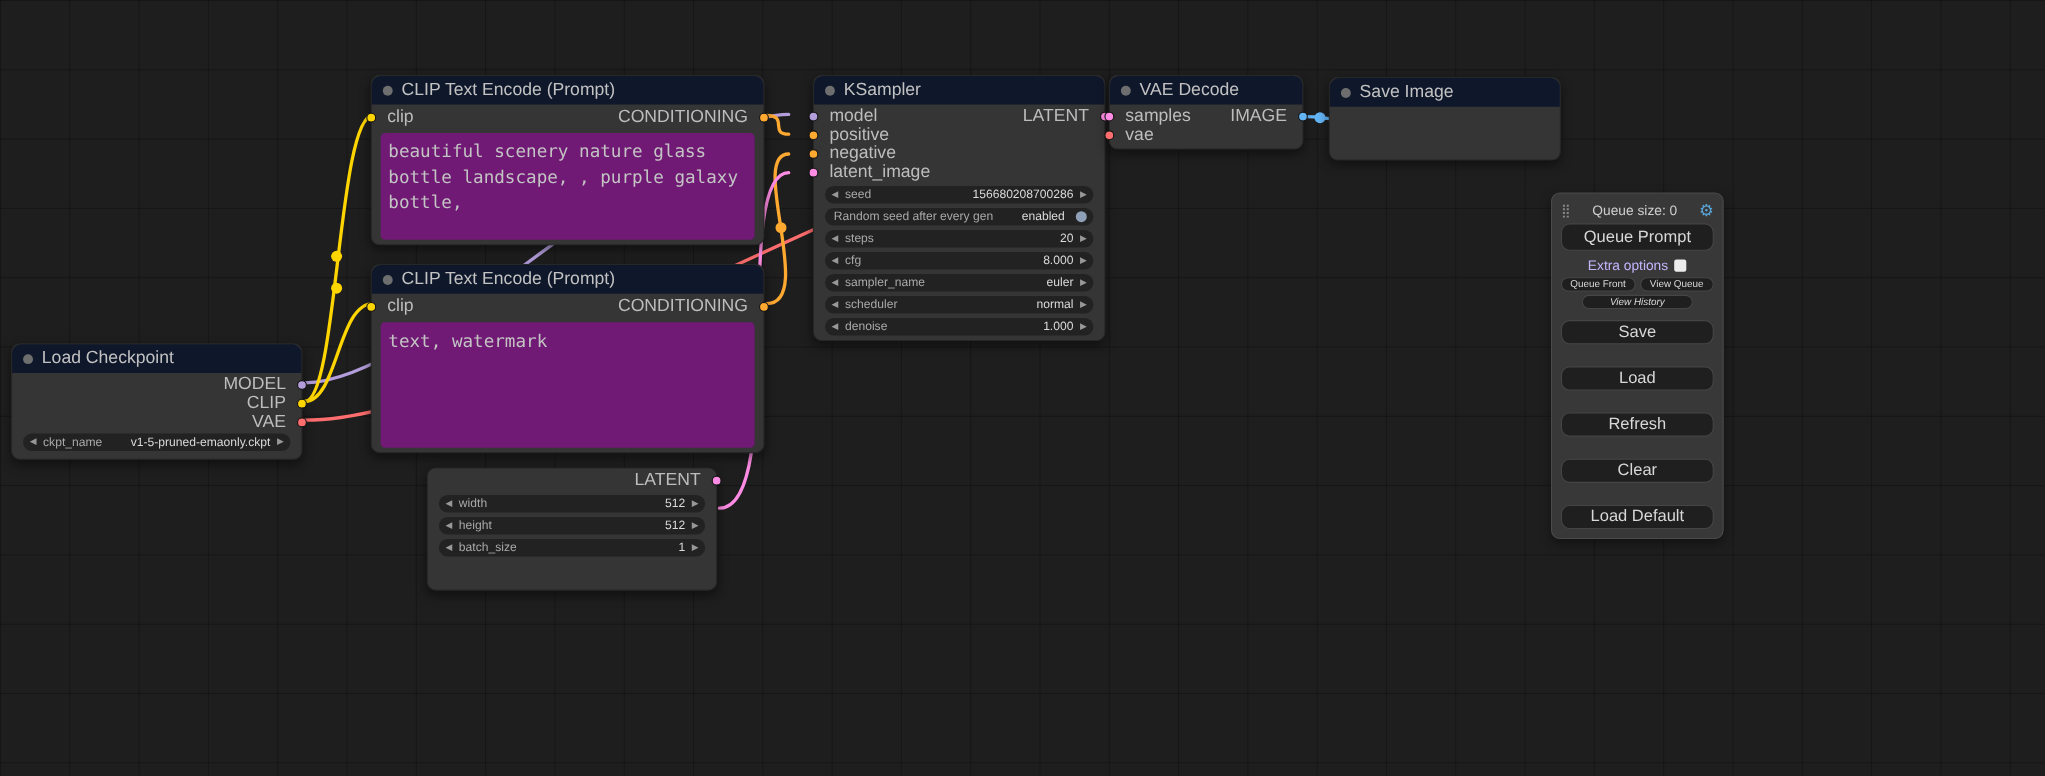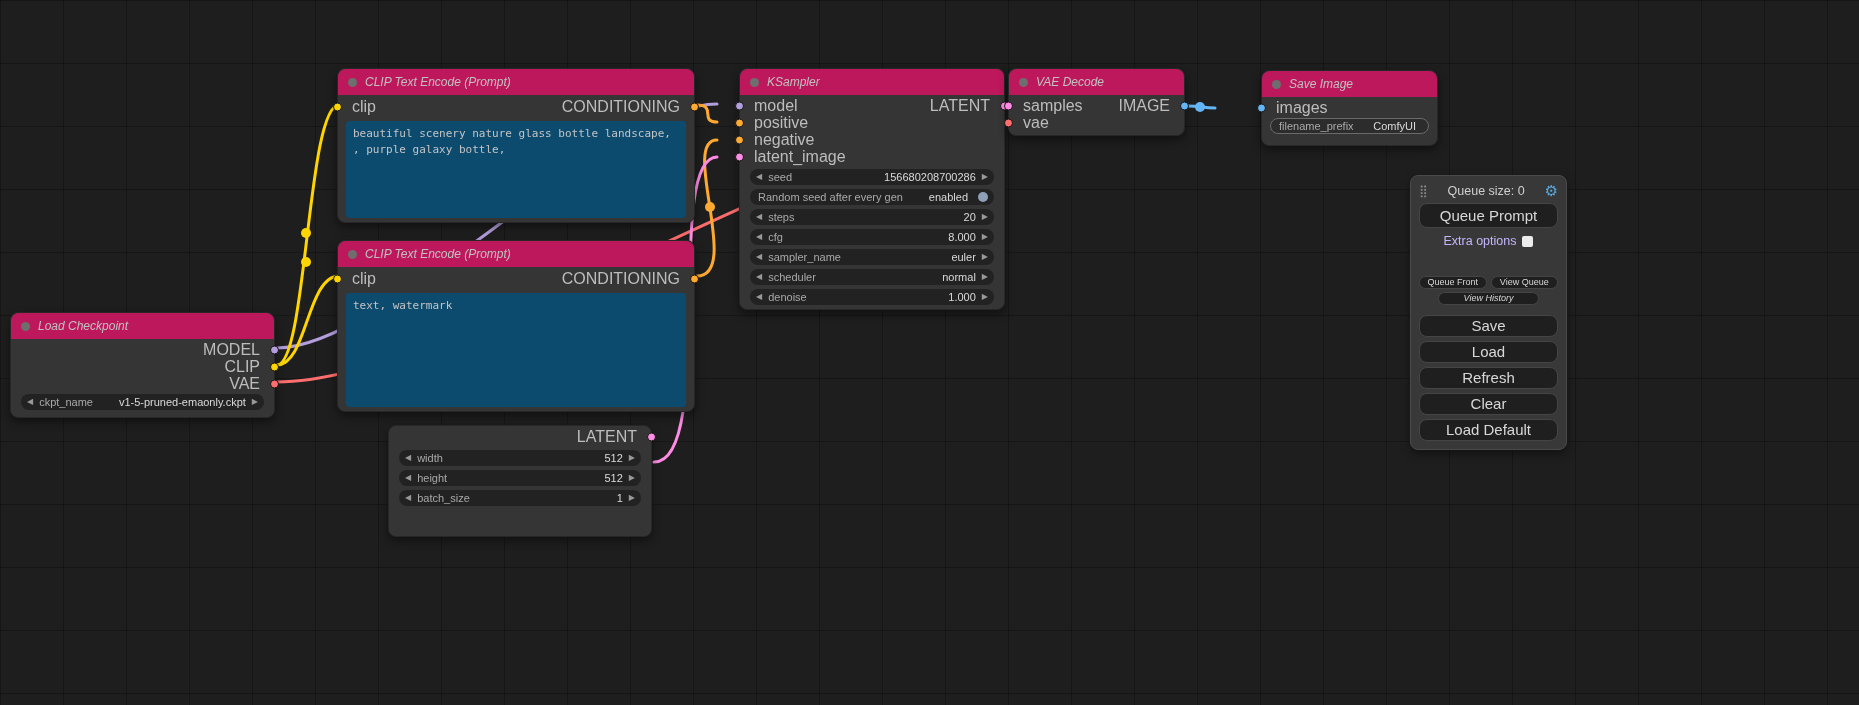--- a/index.html
+++ b/index.html
@@ -9,21 +9,21 @@
     background-image:
       linear-gradient(rgba(0,0,0,0.28) 1px, transparent 1px),
       linear-gradient(90deg, rgba(0,0,0,0.28) 1px, transparent 1px);
     background-size:63px 63px; }
   #wires { position:absolute; left:0; top:0; z-index:1; }
   .wire { fill:none; stroke-width:3; stroke-linecap:round; }
 
   .node { position:absolute; z-index:2; background:#353535; border:1px solid #272727;
     border-radius:8px; box-shadow:0 4px 10px rgba(0,0,0,0.45); }
   .ntitle { height:26px; display:flex; align-items:center; gap:8px; padding:0 10px;
-    background:#be185d; border-radius:8px 8px 0 0; color:#c2c2c2; font-size:12px;font-style:italic; }
+    background:#0f172a; border-radius:8px 8px 0 0; color:#c2c2c2; font-size:16px; }
   .cdot { width:9px; height:9px; border-radius:50%; background:#6e6e6e; flex:0 0 auto; }
   .nbody { padding-top:2px; }
   .prow { position:relative; height:17px; display:flex; align-items:center;
     font-size:16px; color:#bdbdbd; }
   .prow.tall { height:20px; }
   .plabel-in { margin-left:14px; }
   .plabel-out { margin-left:auto; margin-right:14px;text-align:right; }
   .pdot { position:absolute; top:50%; width:9px; height:9px; border-radius:50%;
     transform:translateY(-50%); border:1px solid #151515; }
   .pdot.in { left:-5px; }
@@ -31,42 +31,42 @@
 
   .widget { height:16px; margin:4px 10px 0; background:#222; border-radius:8px;
     display:flex; align-items:center; padding:0 6px; font-size:11px; color:#a9a9a9; }
   .widget .arr { font-size:8px; color:#989898; line-height:1; }
   .widget .wl { margin-left:6px; white-space:nowrap; }
   .widget .wv { margin-left:auto; margin-right:6px; color:#dadada; white-space:nowrap; }
   .widget.noarrow .wl { margin-left:2px; }
   .widget.outlined { background:#2c2c2c; border:1px solid #6a6a6a; }
   .toggle-dot { width:10px; height:10px; border-radius:50%; margin-left:4px; flex:0 0 auto; }
 
-  .prompt { margin:4px 8px 0; background:#0c4a6e; border-radius:4px; padding:5px 7px;
-    font-family:"DejaVu Sans Mono", monospace; font-size:11px; line-height:1.45;
+  .prompt { margin:4px 8px 0; background:#701a75; border-radius:4px; padding:5px 7px;
+    font-family:"DejaVu Sans Mono", monospace; font-size:16px; line-height:1.45;
     color:#c4c4c4; white-space:pre-wrap; overflow:hidden; }
 
   #menu { position:absolute; left:1410px; top:175px; width:157px; z-index:5;
     background:#383838; border:1px solid #4a4a4a; border-radius:8px;
     padding:6px 8px 8px; display:flex; flex-direction:column;
     box-shadow:0 4px 10px rgba(0,0,0,0.4); }
   .menu-head { display:flex; align-items:center; height:18px; color:#cfcfcf; font-size:12.5px; }
   .drag { color:#8a8a8a; font-size:12px; cursor:grab; }
   .qsize { flex:1; text-align:center; }
   .gear { font-size:15px; cursor:pointer; }
   .btn { background:#1f1f1f; border:1px solid #454545; border-radius:8px; color:#d8d8d8;
     text-align:center; cursor:pointer; }
   .btn.queue { height:25px; line-height:23px; font-size:15px; margin-top:3px; }
-  .btn.big { height:22px; line-height:20px; font-size:15px; margin-top:4px; }
+  .btn.big { height:22px; line-height:20px; font-size:15px; margin-top:20px; }
   .btn.mt { margin-top:10px; }
   .extra { display:flex; justify-content:center; align-items:center; gap:6px;
     margin-top:6px; height:14px; color:#c4b5fd; font-size:12.5px; }
   .checkbox { width:11px; height:11px; background:#ececec; border-radius:2px; cursor:pointer; }
   .small-row { display:flex; gap:4px; margin-top:4px; }
-  .btn.small { flex:1; height:13px; line-height:11px; font-size:9px; border-radius:7px;margin-top:24px; }
+  .btn.small { flex:1; height:13px; line-height:11px; font-size:9px; border-radius:7px; }
   .vh-row { display:flex; justify-content:center; margin-top:3px; }
   .btn.vh { width:72%; height:13px; line-height:11px; font-size:9px; border-radius:7px;font-style:italic; }
 </style>
 </head>
 <body>
 
 <div id="canvas">
 
   <svg id="wires" width="1859" height="705">
     <path class="wire" d="M 277 348 C 387 348, 607 104, 717 104" stroke="#B39DDB"></path>
@@ -252,34 +252,24 @@
         <span class="plabel-out">IMAGE</span>
         <span class="pdot out" style="background: rgb(100, 181, 246);"></span>
       </div>
       <div class="prow">
         <span class="pdot in" style="background: rgb(255, 110, 110);"></span>
         <span class="plabel-in">vae</span>
       </div>
     </div>
   </div>
 
-  <div class="node" style="left:1261px;top:70px;width:177px;height:76px">
+  <div class="node" style="left:1208px;top:70px;width:211px;height:76px">
     <div class="ntitle">
       <span class="cdot"></span>
       <span>Save Image</span>
-    </div>
-    <div class="nbody">
-      <div class="prow">
-        <span class="pdot in" style="background: rgb(100, 181, 246);"></span>
-        <span class="plabel-in">images</span>
-      </div>
-      <div class="widget outlined noarrow" style="margin-top:2px;margin-left:8px;margin-right:8px">
-        <span class="wl">filename_prefix</span>
-        <span class="wv">ComfyUI</span>
-      </div>
     </div>
   </div>
 
   <div id="menu">
     <div class="menu-head">
       <span class="drag">⣿</span>
       <span class="qsize">Queue size: 0</span>
       <span class="gear" style="color: rgb(88, 166, 220);">⚙</span>
     </div>
     <div class="btn queue">Queue Prompt</div>

